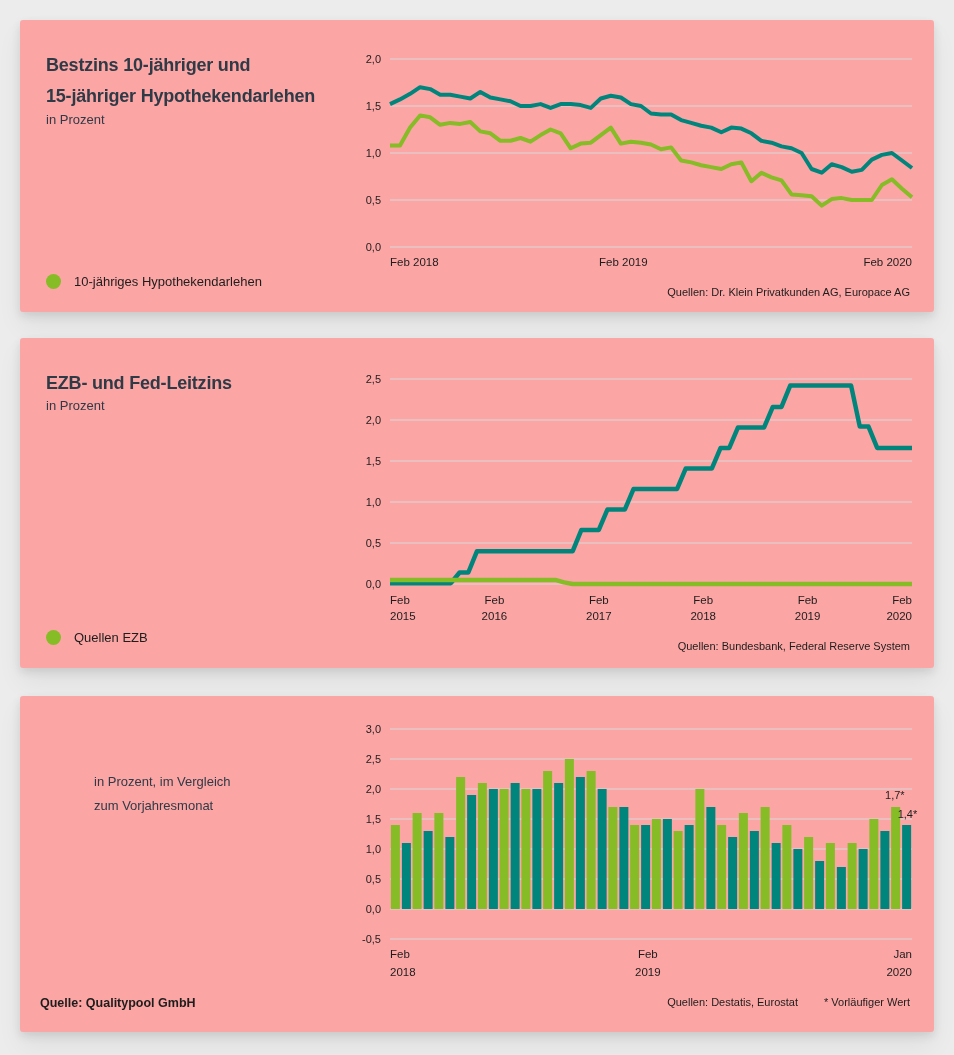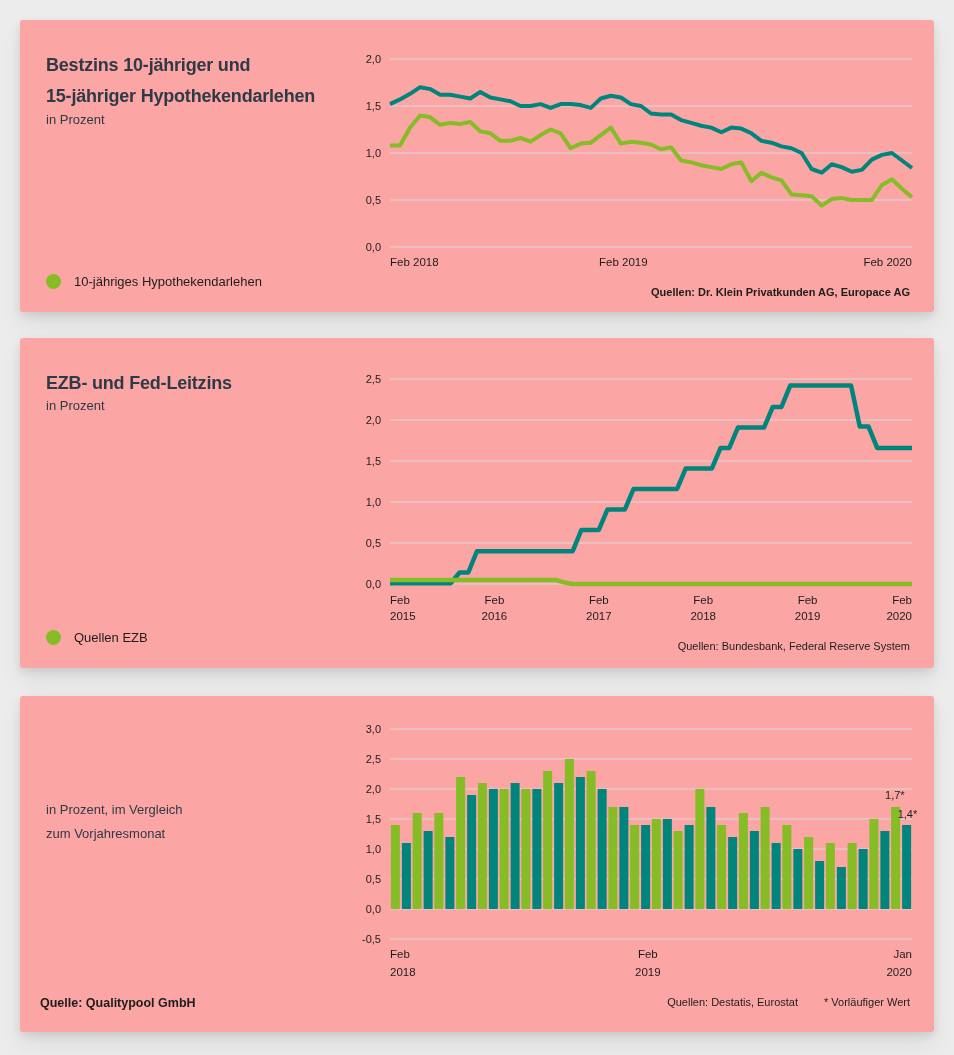--- a/index.html
+++ b/index.html
@@ -6,29 +6,29 @@
   .page{position:relative;width:954px;height:1055px;overflow:hidden;background:#ececec;}
   .card{position:absolute;left:20px;width:914px;background:#fca5a5;border-radius:3px;
         box-shadow:0 4px 10px rgba(0,0,0,.10),0 14px 26px rgba(0,0,0,.06);}
   #card0{top:20px;height:292px;}
   #card1{top:338px;height:330px;}
   #card2{top:696px;height:336px;}
   .title{position:absolute;left:26px;top:30px;margin:0;font-size:18px;line-height:31px;
          font-weight:bold;color:#2e3a45;white-space:pre-line;letter-spacing:-.2px;}
   .subtitle{position:absolute;left:26px;margin:0;font-size:13px;line-height:24px;
             color:#2e3a45;white-space:pre-line;}
-  #card0 .subtitle{top:88px;} #card1 .subtitle{top:56px;} #card2 .subtitle{top:102px;}
+  #card0 .subtitle{top:88px;} #card1 .subtitle{top:56px;} #card2 .subtitle{top:74px;margin-left:48px;}
   .legend{position:absolute;left:26px;}
   #card0 .legend{top:202px;} #card1 .legend{top:240px;} #card2 .legend{top:234px;}
   .legend-row{display:flex;align-items:center;height:30px;margin-top:44px;}
   .dot{width:15px;height:15px;border-radius:50%;flex:0 0 15px;}
   .legend-label{margin-left:13px;font-size:13px;color:#1d1d1b;}
   .chart{position:absolute;left:334px;top:20px;overflow:visible;}
   .source{position:absolute;right:24px;font-size:11px;color:#1d1d1b;display:flex;gap:26px;white-space:nowrap;}
-  #card0 .source{bottom:14px;font-weight:bold;} #card1 .source{bottom:16px;margin-left:48px;} #card2 .source{bottom:24px;}
+  #card0 .source{bottom:14px;} #card1 .source{bottom:16px;margin-left:48px;} #card2 .source{bottom:24px;}
   .quelle{position:absolute;left:20px;bottom:22px;font-size:12.5px;font-weight:bold;color:#1d1d1b;}
   svg text{font-family:"Liberation Sans",sans-serif;fill:#1d1d1b;}
 </style>
 </head>
 <body>
 
 <div class="page">
 
   <section class="card" id="card0">
     <h2 class="title">Bestzins 10-jähriger und

